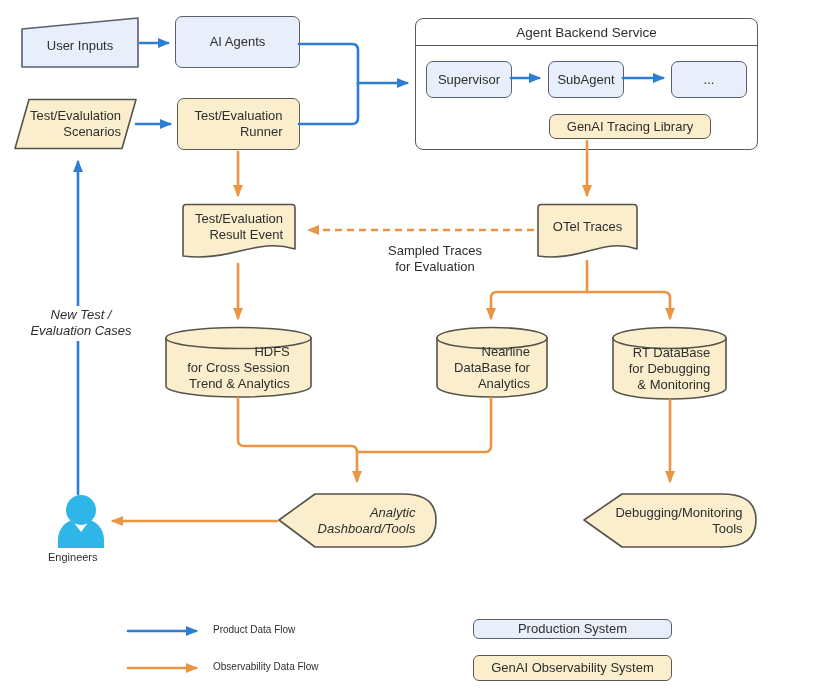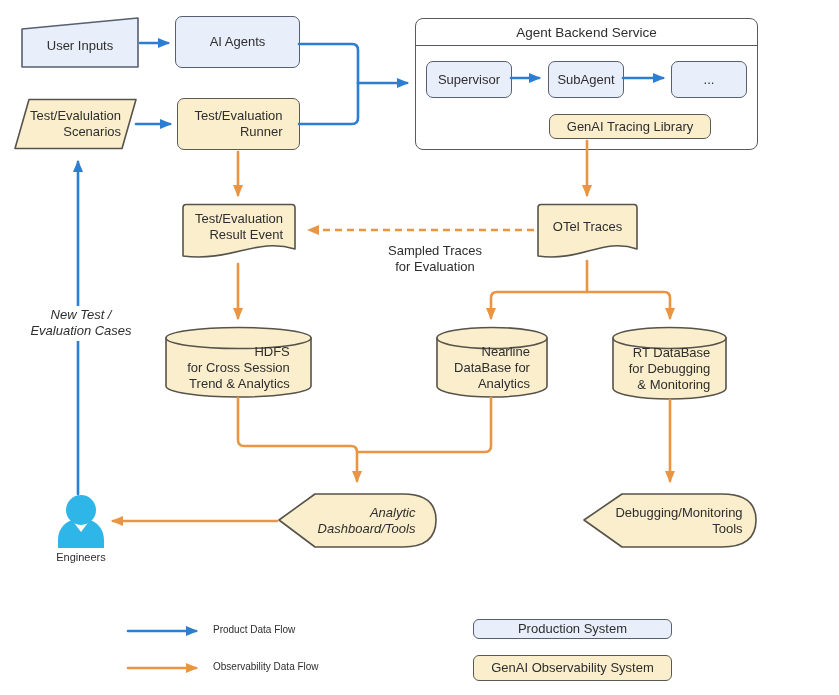--- a/index.html
+++ b/index.html
@@ -16,21 +16,21 @@
   .container-box{position:absolute;background:#ffffff;border:1.6px solid #5a5a5a;border-radius:8px;box-sizing:border-box;}
   .container-title{height:26px;display:flex;align-items:center;justify-content:center;
                    border-bottom:1.6px solid #5a5a5a;font-size:13.5px;}
   .edge-layer{position:absolute;left:0;top:0;pointer-events:none;}
   .edge-b{stroke:#2d7dd2;stroke-width:2.6;fill:none;stroke-linecap:round;}
   .edge-o{stroke:#e99544;stroke-width:2.6;fill:none;stroke-linecap:round;}
   .edge-o-dash{stroke:#e99544;stroke-width:2.6;fill:none;stroke-dasharray:7 5;}
   .float-lbl{position:absolute;background:#ffffff;font-size:13px;line-height:1.25;
              text-align:center;white-space:pre-line;padding:1px 2px;z-index:2;}
   .legend-lbl{position:absolute;font-size:10px;white-space:nowrap;text-align:center;}
-  .eng-lbl{position:absolute;font-size:11px;text-align:center;}
+  .eng-lbl{position:absolute;font-size:11px;}
 </style>
 </head>
 <body>
 
 <div class="stage">
 
   <div class="node shape-node" style="left:20px;top:16px;width:120px;height:53px;">
     <svg class="shape" width="120" height="53">
       <path class="shape-fill-blue" d="M2,13 L118,2 L118,51 L2,51 Z"></path>
     </svg>

